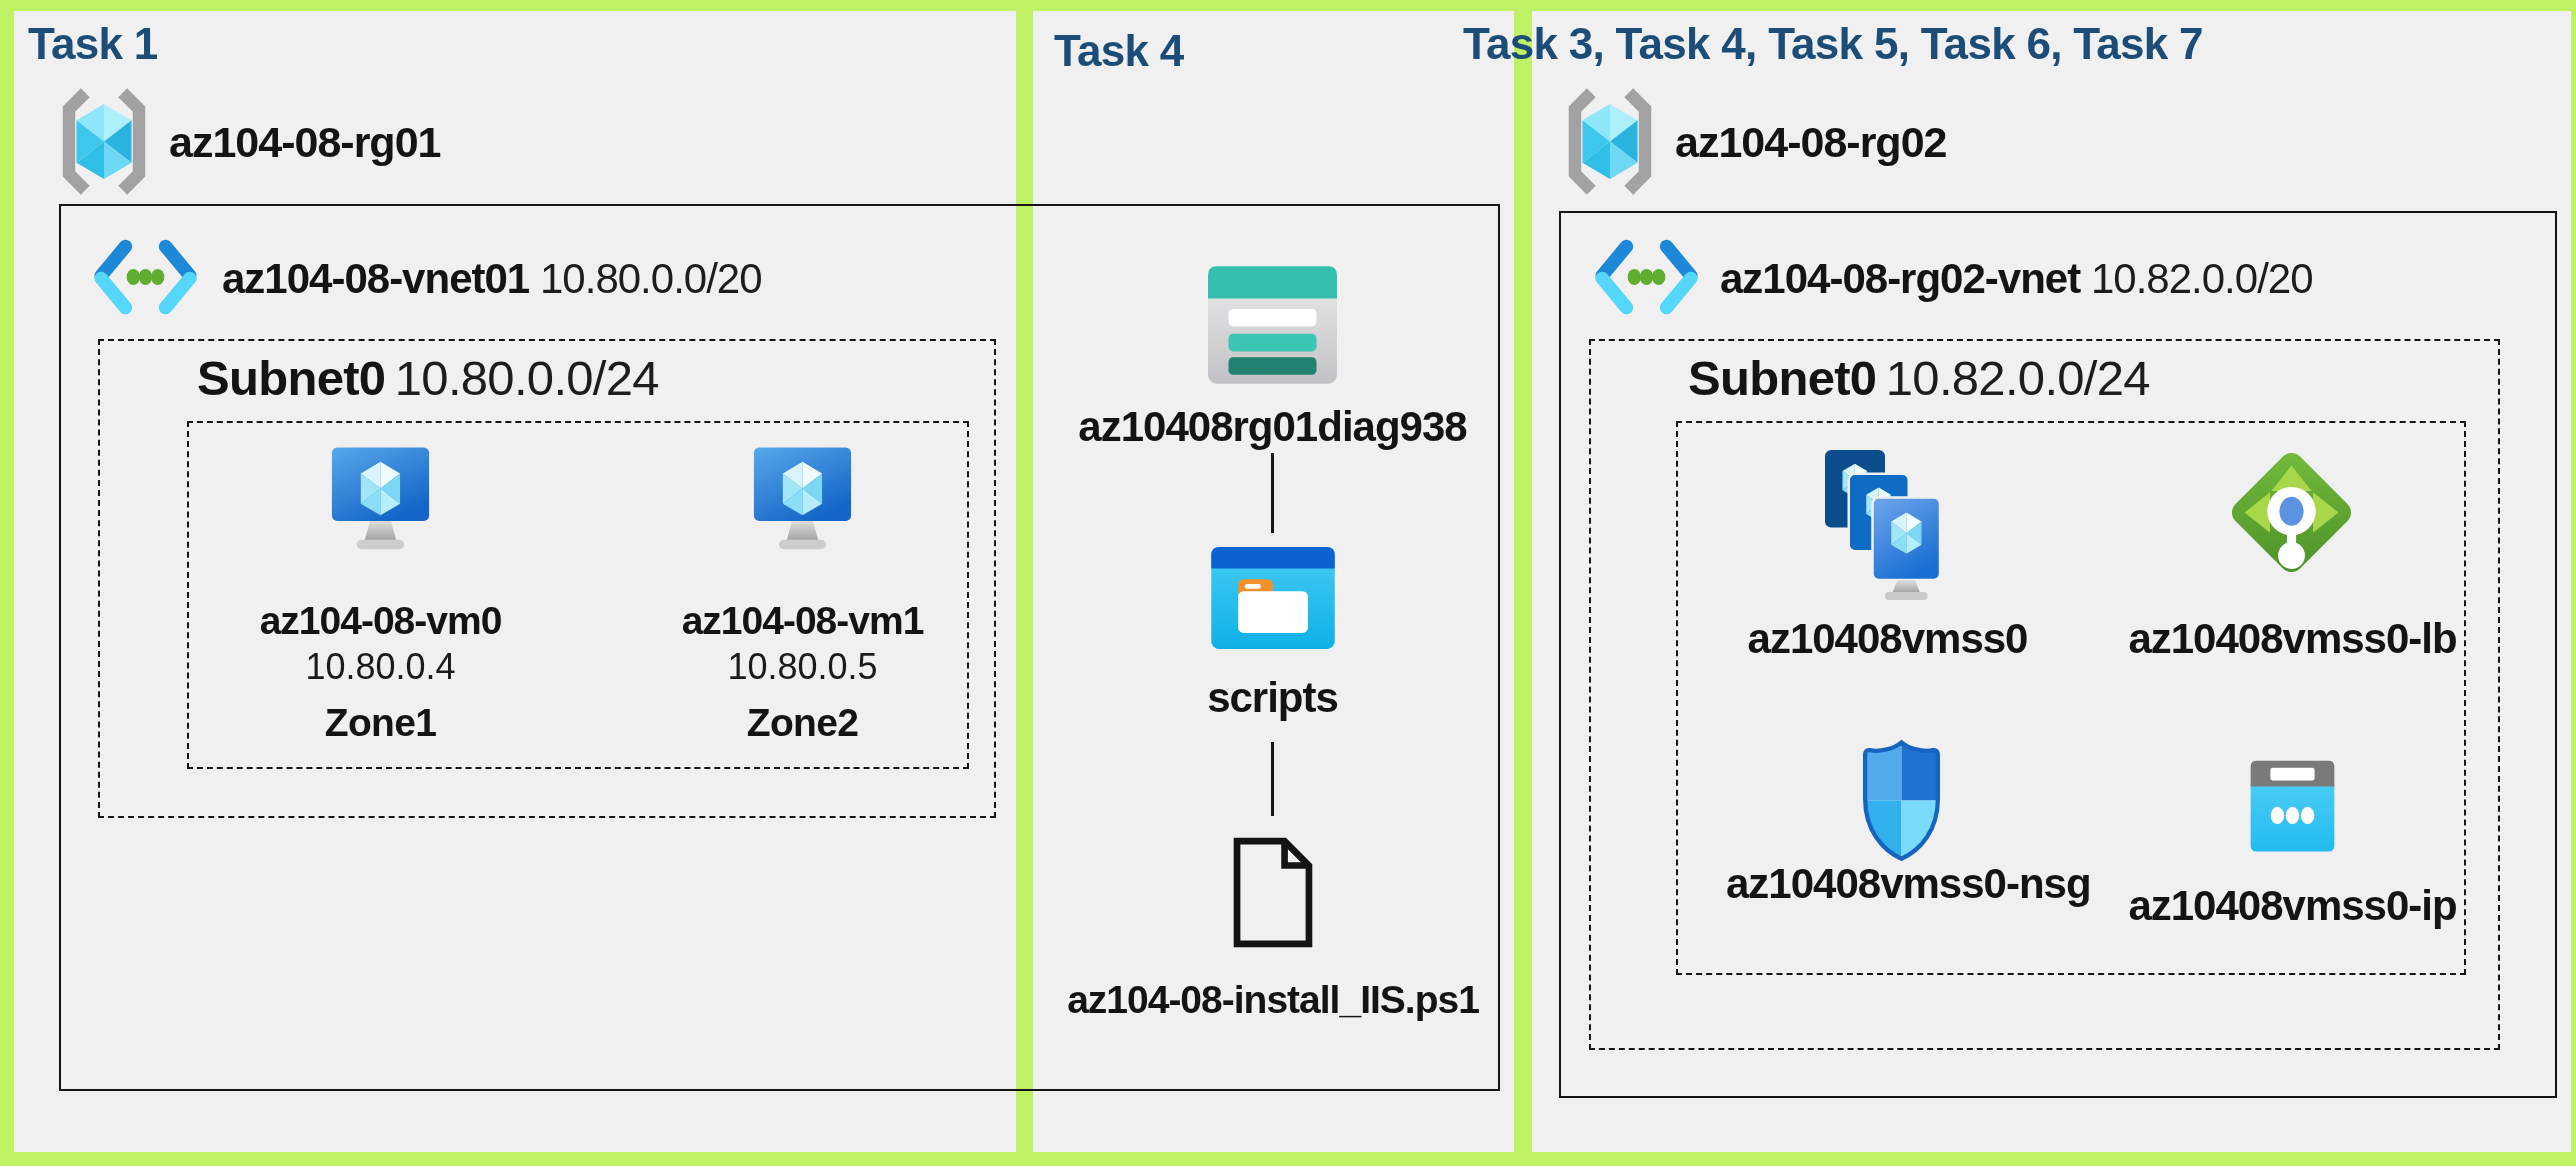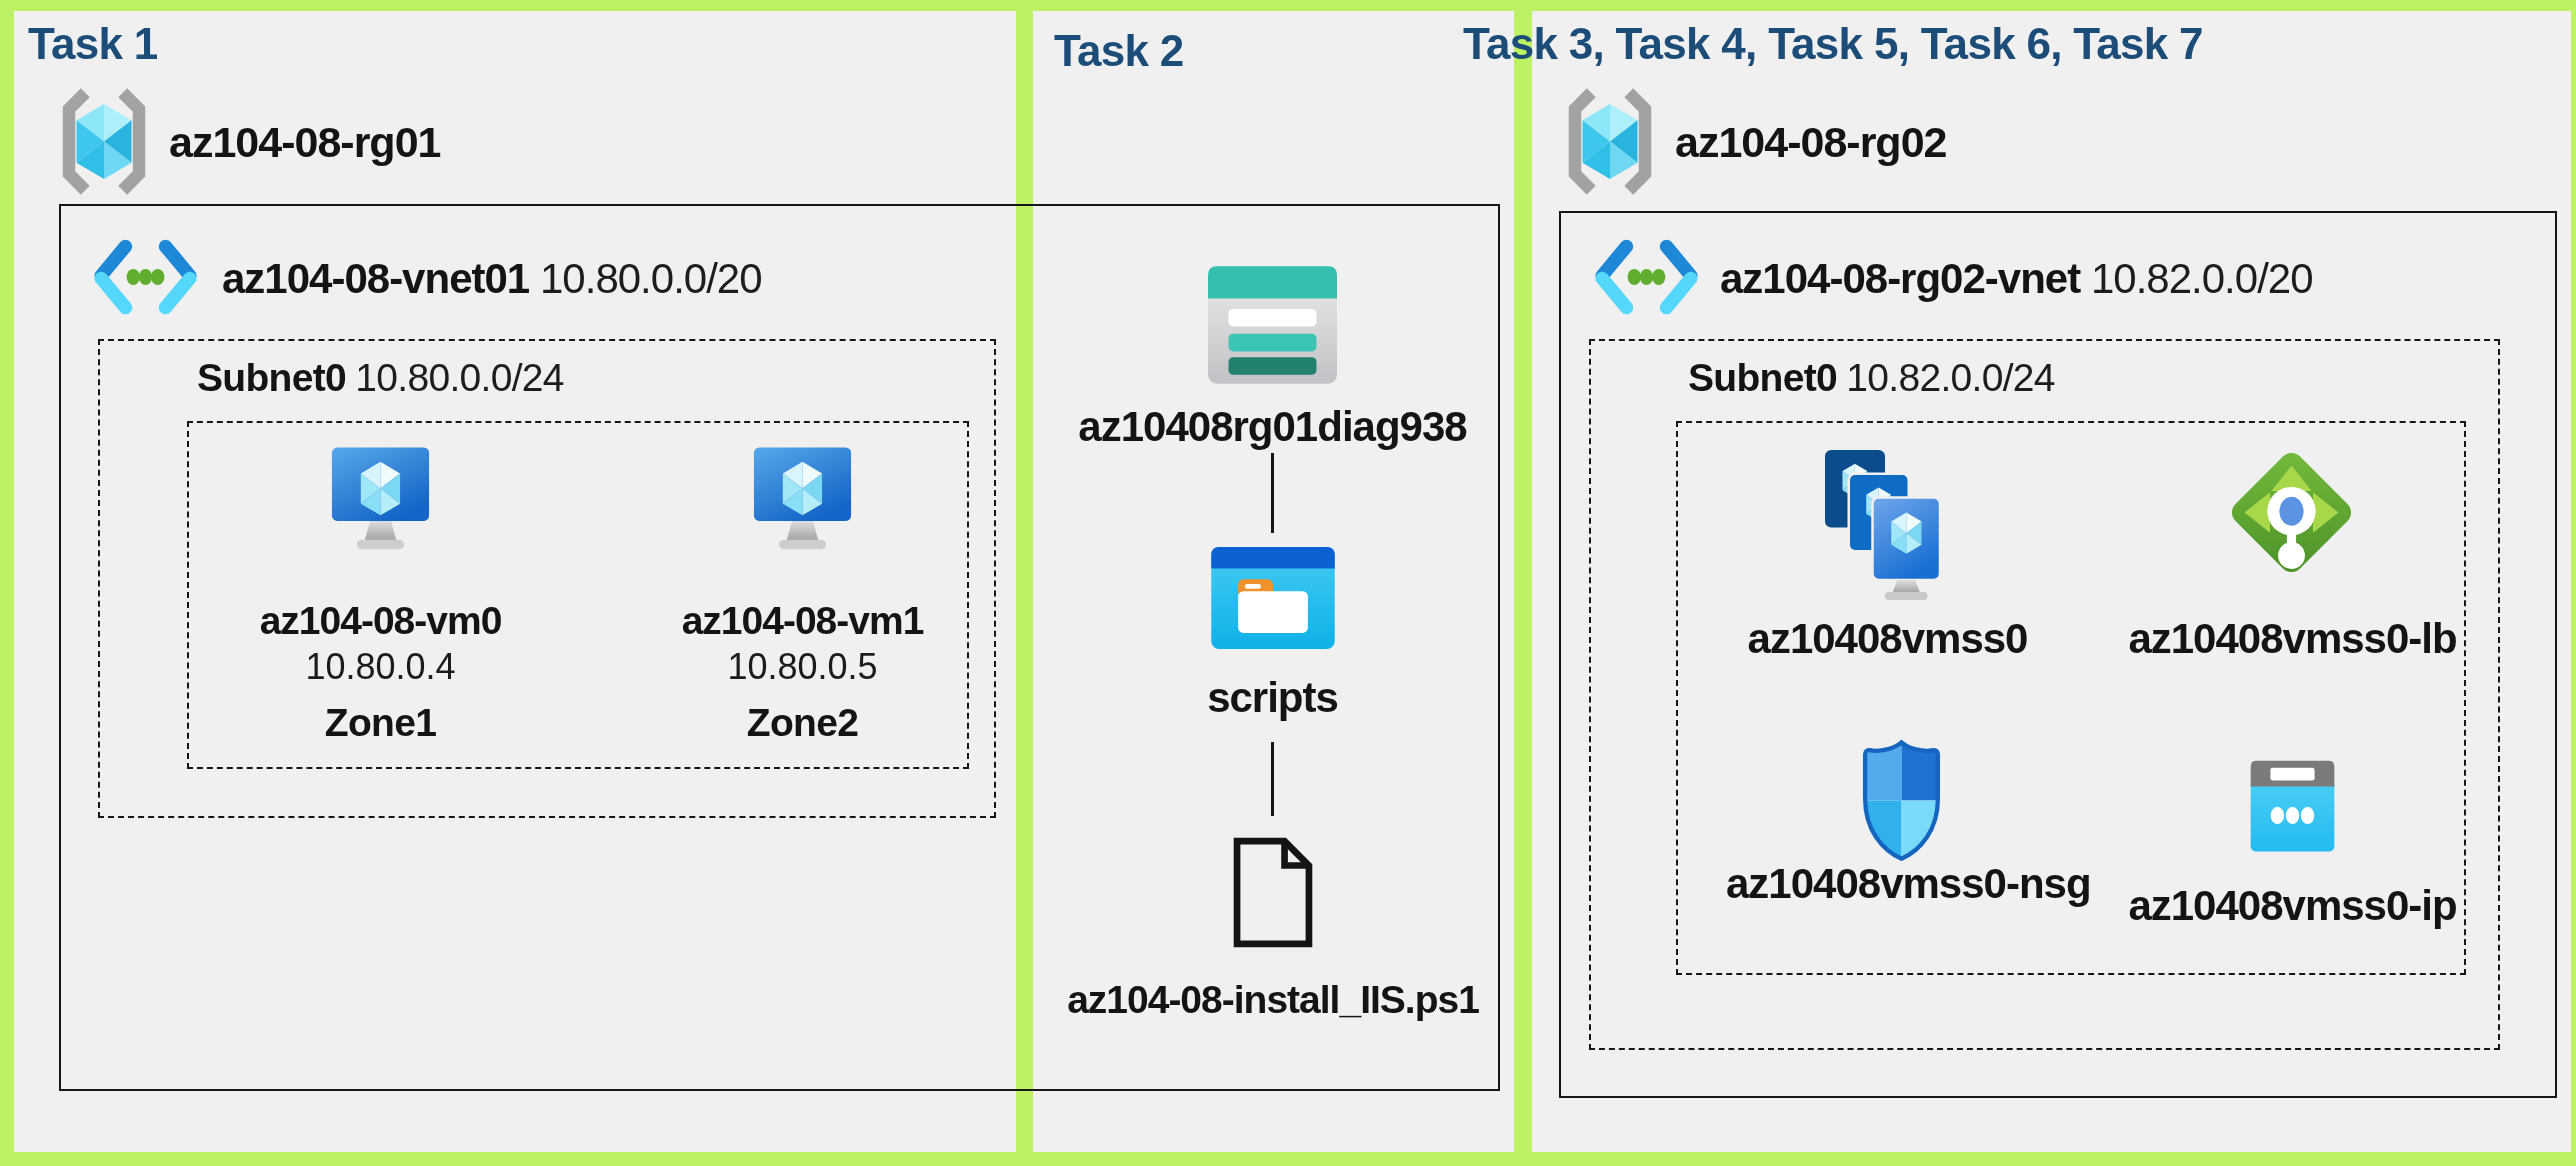--- a/index.html
+++ b/index.html
@@ -6,21 +6,21 @@
   #canvas{position:relative;width:2576px;height:1166px;background:#bef264;overflow:hidden;
           font-family:"Liberation Sans", sans-serif;color:#141414;}
   .abs{position:absolute;}
   .panel{position:absolute;top:10.8px;height:1141px;background:#f0f0f1;}
   .task-title{position:absolute;font-size:44px;font-weight:700;color:#1c4d78;letter-spacing:-0.7px;white-space:nowrap;}
   .res-label{font-weight:700;font-size:42px;letter-spacing:-1px;white-space:nowrap;}
   .rg-label{position:absolute;font-size:43px;font-weight:700;letter-spacing:-1px;line-height:47px;white-space:nowrap;}
   .vnet-label{position:absolute;font-size:42px;line-height:47px;white-space:nowrap;letter-spacing:-1px;}
   .vnet-label .name{font-weight:700;}
   .vnet-label .cidr{font-weight:400;margin-left:10.8px;color:#1d1d1d;}
-  .subnet-label{position:absolute;font-size:39px;line-height:44px;white-space:nowrap;letter-spacing:-0.7px;}
+  .subnet-label{position:absolute;font-size:49px;line-height:44px;white-space:nowrap;letter-spacing:-0.7px;}
   .subnet-label .name{font-weight:700;}
   .subnet-label .cidr{font-weight:400;margin-left:9.4px;color:#1d1d1d;}
   .solid-box{position:absolute;border:2.7px solid #161616;background:transparent;}
   .dashed-box{position:absolute;border:2.7px dashed #161616;background:transparent;}
   .centered{text-align:center;}
   .vm-name{position:absolute;font-size:39px;font-weight:700;letter-spacing:-1px;}
   .vm-ip{position:absolute;font-size:36px;font-weight:400;color:#1b1b1b;}
   .vm-zone{position:absolute;font-size:39px;font-weight:700;letter-spacing:-0.7px;}
   .chain-label{position:absolute;font-size:42px;font-weight:700;letter-spacing:-1px;}
   .file-label{position:absolute;font-size:39px;font-weight:700;letter-spacing:-1px;}
@@ -168,21 +168,21 @@
         <ellipse cx="26.5" cy="25.5" rx="2.9" ry="3.7" fill="#ffffff"></ellipse>
       </g>
     </defs>
   </svg>
 
   <div class="panel" style="left:13.5px;width:1002px;"></div>
   <div class="panel" style="left:1033px;width:481px;"></div>
   <div class="panel" style="left:1532px;width:1039px;"></div>
 
   <div class="task-title" style="left:28px;top:19px;">Task 1</div>
-  <div class="task-title" style="left:1054px;top:26px;">Task 2</div>
+  <div class="task-title" style="left:1054px;top:26px;">Task 4</div>
   <div class="task-title" style="left:1463px;top:19px;">Task 3, Task 4, Task 5, Task 6, Task 7</div>
 
   <svg class="abs" style="left:59px;top:86px;" width="90" height="111" viewBox="0 0 36 44">
       <use href="#icon-rg-def"></use>
     </svg>
   <div class="rg-label" style="left:169px;top:119px;">az104-08-rg01</div>
 
   <div class="solid-box" style="left:59px;top:204px;width:1437px;height:883px;"></div>
 
   <svg class="abs" style="left:90px;top:239px;" width="111" height="76" viewBox="0 0 50 34">

